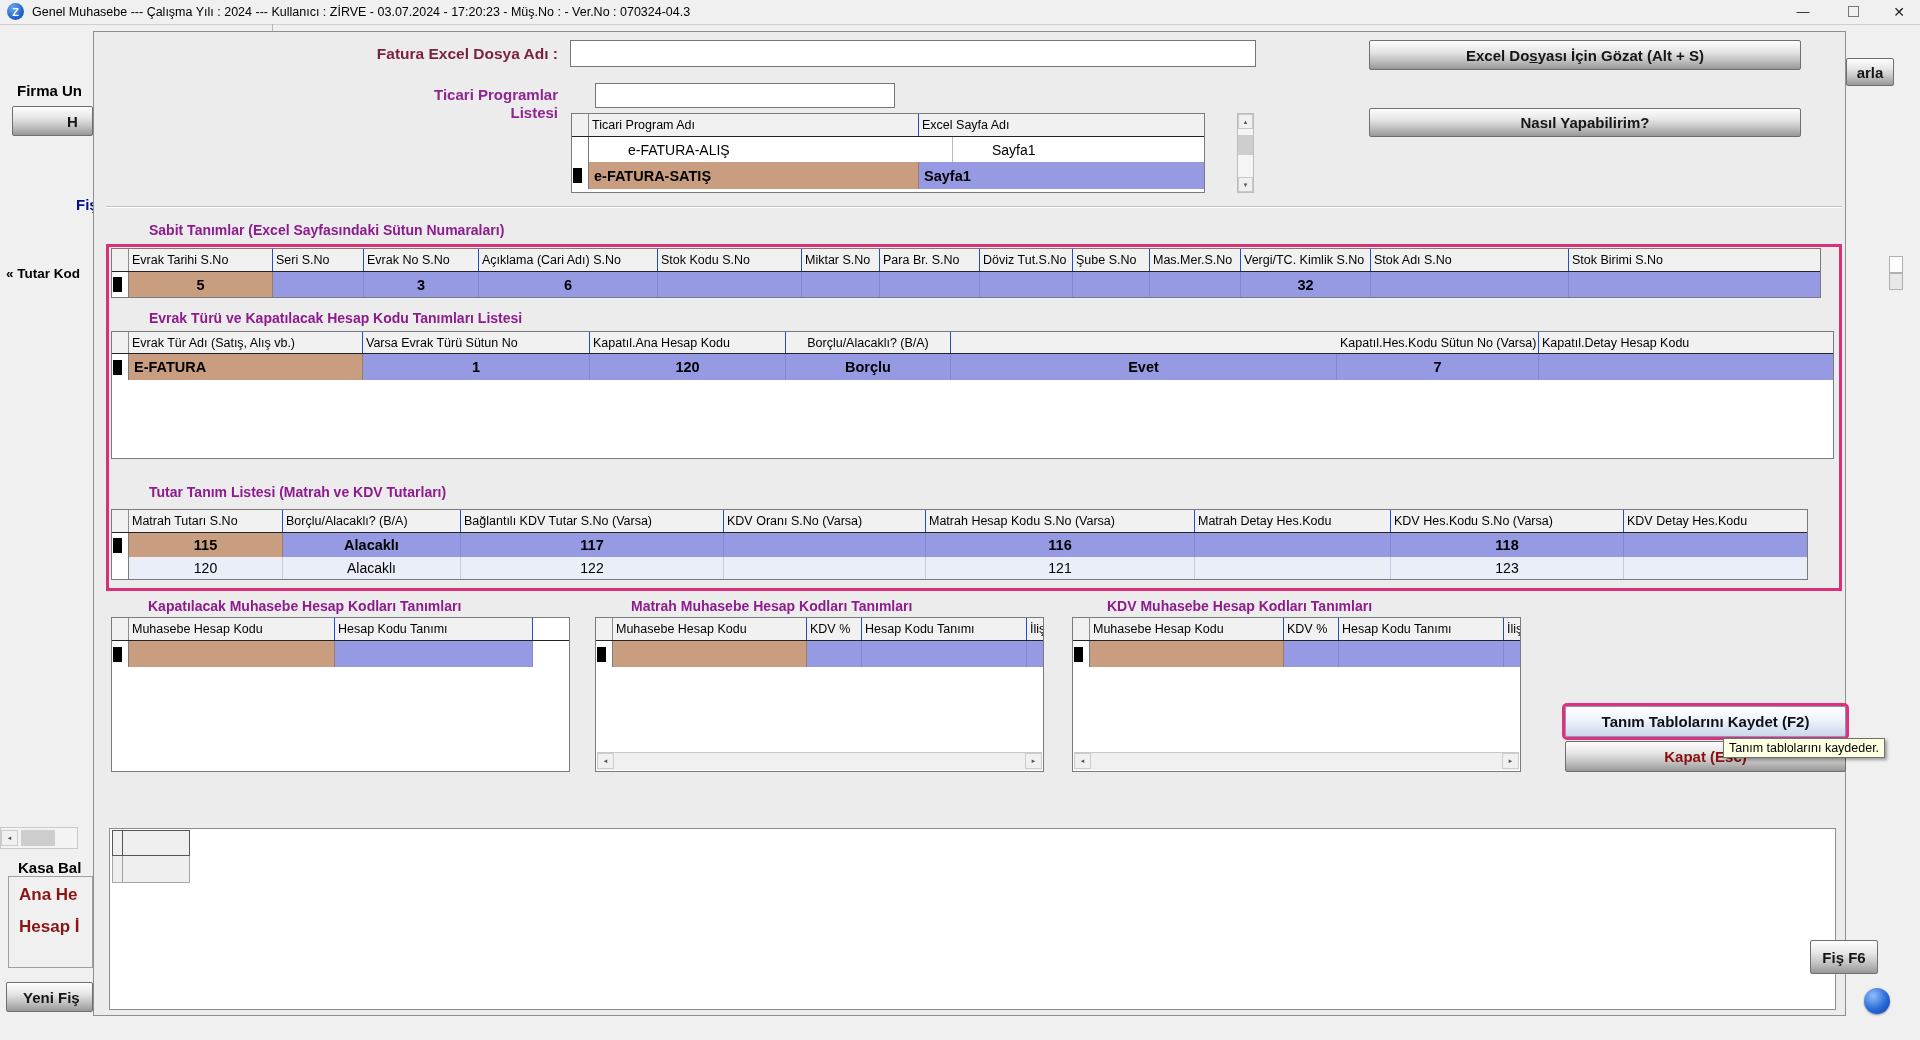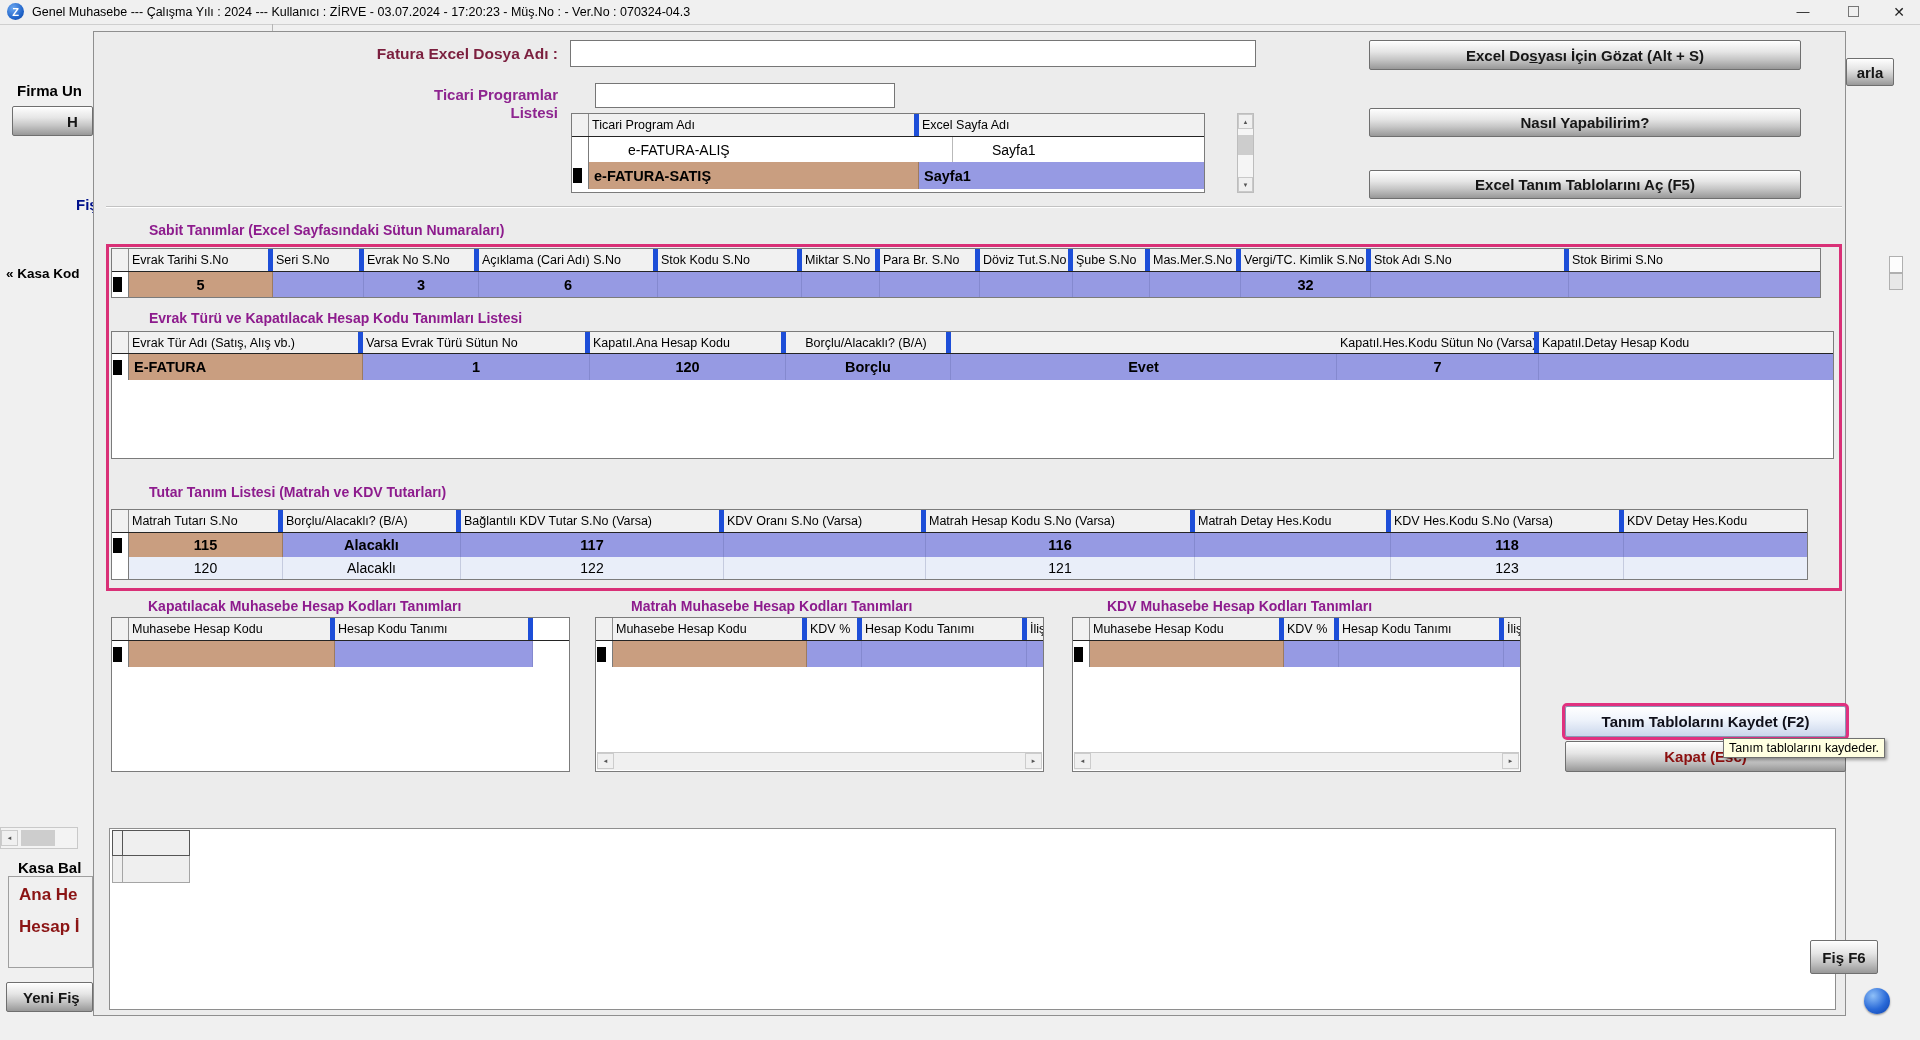--- a/index.html
+++ b/index.html
@@ -25,21 +25,21 @@
   
   .lbl-maroon{color:#7b1f3e;font-weight:bold;font-size:15.5px;}
   .lbl-violet{color:#8e2590;font-weight:bold;font-size:15px;line-height:18px;}
   .lbl-purple{color:#8d1b8d;font-weight:bold;font-size:14px;white-space:nowrap;}
   .lbl-dark{font-weight:bold;font-size:15px;color:#000;white-space:nowrap;}
   .lbl-red{color:#8b1414;font-weight:bold;font-size:17px;white-space:nowrap;}
   .lbl-blue{color:#00118b;font-weight:bold;font-size:15px;white-space:nowrap;}
   
   .t{background:#fff;border:1px solid #7b7b7b;box-sizing:border-box;}
   .hrow{display:flex;background:#f1f1f1;border-bottom:1px solid #242424;box-sizing:border-box;}
-  .hc{box-sizing:border-box;border-right:5px solid #1d4ed8;font-size:12.5px;padding:4px 3px 0 3px;
+  .hc{box-sizing:border-box;border-right:1px solid #1d4ed8;font-size:12.5px;padding:4px 3px 0 3px;
       white-space:nowrap;overflow:hidden;background:#f1f1f1;}
   .hc.cen{text-align:center;}
   .hmk{width:17px;box-sizing:border-box;border-right:1px solid #8d8d8d;background:#f1f1f1;}
   .drow{display:flex;box-sizing:border-box;}
   .dc{box-sizing:border-box;border-right:1px solid #8489cf;display:flex;align-items:center;justify-content:center;
       font-weight:bold;font-size:14.5px;background:#969ae3;white-space:nowrap;overflow:hidden;}
   .dc.tan{background:#c99e80;border-right-color:#9d7b5f;}
   .dc.left{justify-content:flex-start;padding-left:5px;}
   .dc.lt{background:#e9eef9;font-weight:normal;font-size:14px;border-right-color:#c5cbdf;}
   .dc.ltw{background:#fff;font-weight:normal;font-size:14px;border-right-color:#b9b9b9;margin-left:34px;}
@@ -83,21 +83,21 @@
       <span class="maxsq"></span>
     </div>
   <div class="abs winbtn" style="left:1882px;font-size:14px;">✕</div>
   <div class="abs" style="left:0;top:24px;width:272px;height:7px;border-right:1px solid #b5b5b5;"></div>
 
   <div class="abs lbl-dark" style="left:17px;top:82px;">Firma Un</div>
   <div class="abs btn" style="left:12px;top:106px;width:81px;height:30px;justify-content:flex-start;overflow:hidden;">
       <span style="padding-left:54px;">H</span>
     </div>
   <div class="abs lbl-blue" style="left:76px;top:196px;">Fiş</div>
-  <div class="abs lbl-dark" style="left:6px;top:266px;width:86px;overflow:hidden;font-size:13.5px;">« Kasa Kod</div>
+  <div class="abs lbl-dark" style="left:6px;top:266px;width:86px;overflow:hidden;font-size:13.5px;">« Tutar Kod</div>
 
   <div class="abs" style="left:0;top:827px;width:78px;height:22px;background:#f3f3f3;border:1px solid #c9c9c9;box-sizing:border-box;display:flex;align-items:center;">
     <span class="hbtn">◄</span>
     <span class="sthumb" style="width:34px;height:16px;margin-left:3px;"></span>
   </div>
 
   <div class="abs lbl-dark" style="left:18px;top:859px;">Kasa Bal</div>
   <div class="abs groupbox" style="left:8px;top:876px;width:85px;height:92px;">
     <div class="lbl-red" style="position:absolute;left:10px;top:8px;">Ana He</div>
     <div class="lbl-red" style="position:absolute;left:10px;top:40px;">Hesap İ</div>
@@ -147,21 +147,20 @@
       </div>
       <div style="height:3px;background:#fff;"></div>
     </div>
 
     <div class="abs vscroll" style="left:1143px;top:81px;width:17px;height:80px;">
       <div class="sbtn">▲</div>
       <div class="sthumb" style="width:100%;height:20px;margin-top:6px;"></div>
       <div class="sbtn" style="position:absolute;bottom:0;">▼</div>
     </div>
 
-    <button class="abs btn" style="left:1275px;top:138px;width:432px;height:29px;">Excel Tanım Tablolarını Aç (F5)</button>
 
     <div class="abs groove" style="left:12px;top:174px;width:1736px;height:0;"></div>
 
     <div class="abs lbl-purple" style="left:55px;top:190px;">Sabit Tanımlar (Excel Sayfasındaki Sütun Numaraları)</div>
     <div class="abs pinkbox" style="left:12px;top:212px;width:1736px;height:347px;z-index:3;"></div>
 
     <div class="abs t" style="left:17px;top:216px;width:1710px;height:50px;">
       <div class="hrow" style="height:23px;">
         <div class="hmk"></div>
         <div class="hc" style="width:144px;">Evrak Tarihi S.No</div>

